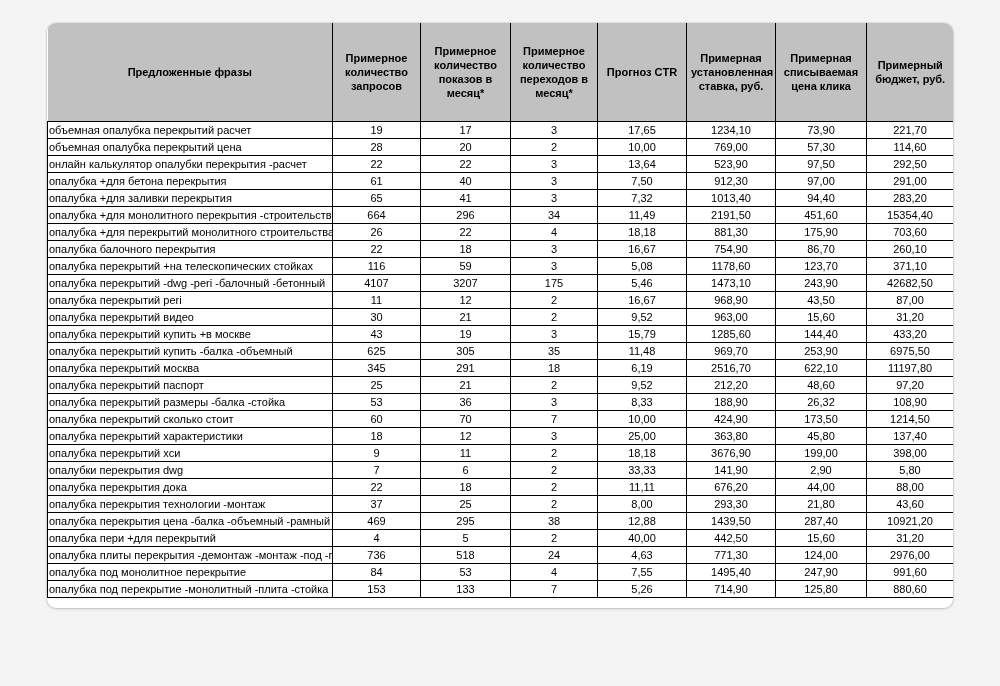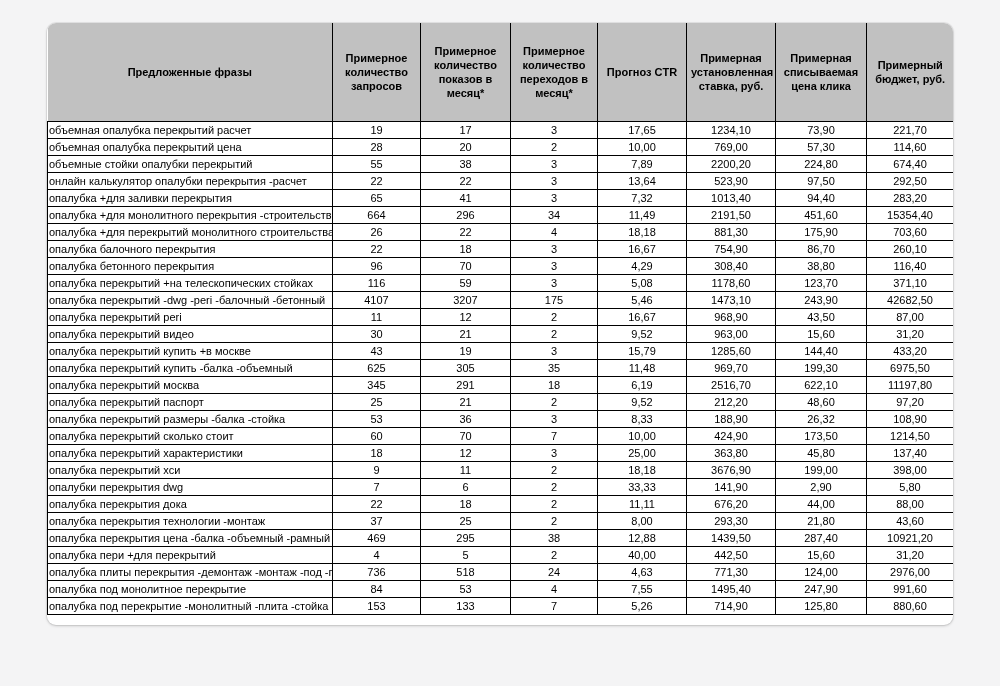--- a/index.html
+++ b/index.html
@@ -101,38 +101,38 @@
           <td class="phrase">объемная опалубка перекрытий цена</td>
           <td class="num">28</td>
           <td class="num">20</td>
           <td class="num">2</td>
           <td class="num">10,00</td>
           <td class="num">769,00</td>
           <td class="num">57,30</td>
           <td class="num">114,60</td>
         </tr>
         <tr>
-          <td class="phrase">объемные стойки опалубки перекрытий</td>
-          <td class="num">55</td>
-          <td class="num">38</td>
-          <td class="num">3</td>
-          <td class="num">7,89</td>
-          <td class="num">2200,20</td>
-          <td class="num">224,80</td>
-          <td class="num">674,40</td>
-        </tr>
-        <tr>
           <td class="phrase">онлайн калькулятор опалубки перекрытия -расчет</td>
           <td class="num">22</td>
           <td class="num">22</td>
           <td class="num">3</td>
           <td class="num">13,64</td>
           <td class="num">523,90</td>
           <td class="num">97,50</td>
           <td class="num">292,50</td>
+        </tr>
+        <tr>
+          <td class="phrase">опалубка +для бетона перекрытия</td>
+          <td class="num">61</td>
+          <td class="num">40</td>
+          <td class="num">3</td>
+          <td class="num">7,50</td>
+          <td class="num">912,30</td>
+          <td class="num">97,00</td>
+          <td class="num">291,00</td>
         </tr>
         <tr>
           <td class="phrase">опалубка +для заливки перекрытия</td>
           <td class="num">65</td>
           <td class="num">41</td>
           <td class="num">3</td>
           <td class="num">7,32</td>
           <td class="num">1013,40</td>
           <td class="num">94,40</td>
           <td class="num">283,20</td>
@@ -161,30 +161,20 @@
           <td class="phrase">опалубка балочного перекрытия</td>
           <td class="num">22</td>
           <td class="num">18</td>
           <td class="num">3</td>
           <td class="num">16,67</td>
           <td class="num">754,90</td>
           <td class="num">86,70</td>
           <td class="num">260,10</td>
         </tr>
         <tr>
-          <td class="phrase">опалубка бетонного перекрытия</td>
-          <td class="num">96</td>
-          <td class="num">70</td>
-          <td class="num">3</td>
-          <td class="num">4,29</td>
-          <td class="num">308,40</td>
-          <td class="num">38,80</td>
-          <td class="num">116,40</td>
-        </tr>
-        <tr>
           <td class="phrase">опалубка перекрытий +на телескопических стойках</td>
           <td class="num">116</td>
           <td class="num">59</td>
           <td class="num">3</td>
           <td class="num">5,08</td>
           <td class="num">1178,60</td>
           <td class="num">123,70</td>
           <td class="num">371,10</td>
         </tr>
         <tr>
@@ -227,21 +217,21 @@
           <td class="num">144,40</td>
           <td class="num">433,20</td>
         </tr>
         <tr>
           <td class="phrase">опалубка перекрытий купить -балка -объемный</td>
           <td class="num">625</td>
           <td class="num">305</td>
           <td class="num">35</td>
           <td class="num">11,48</td>
           <td class="num">969,70</td>
-          <td class="num">199,30</td>
+          <td class="num">253,90</td>
           <td class="num">6975,50</td>
         </tr>
         <tr>
           <td class="phrase">опалубка перекрытий москва</td>
           <td class="num">345</td>
           <td class="num">291</td>
           <td class="num">18</td>
           <td class="num">6,19</td>
           <td class="num">2516,70</td>
           <td class="num">622,10</td>

